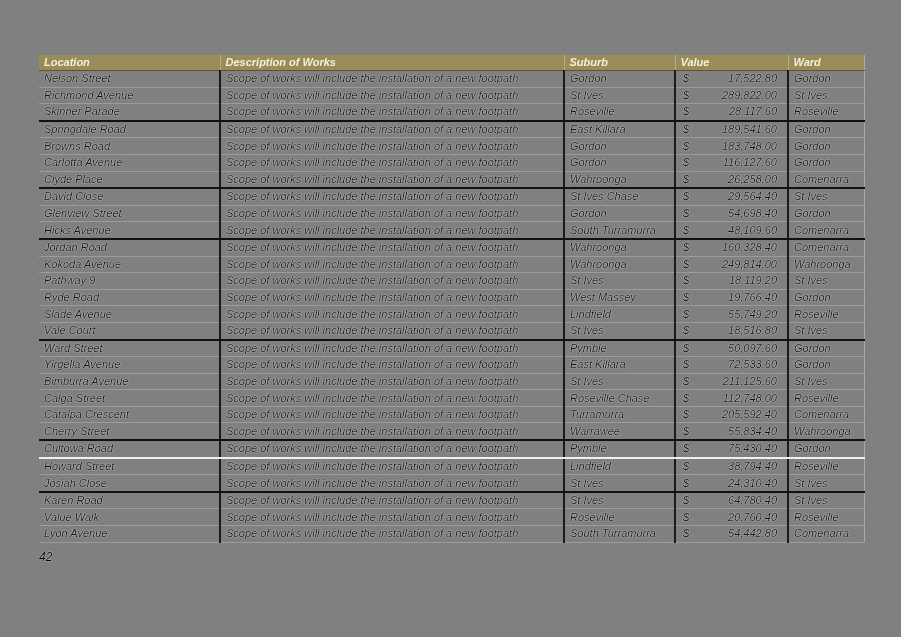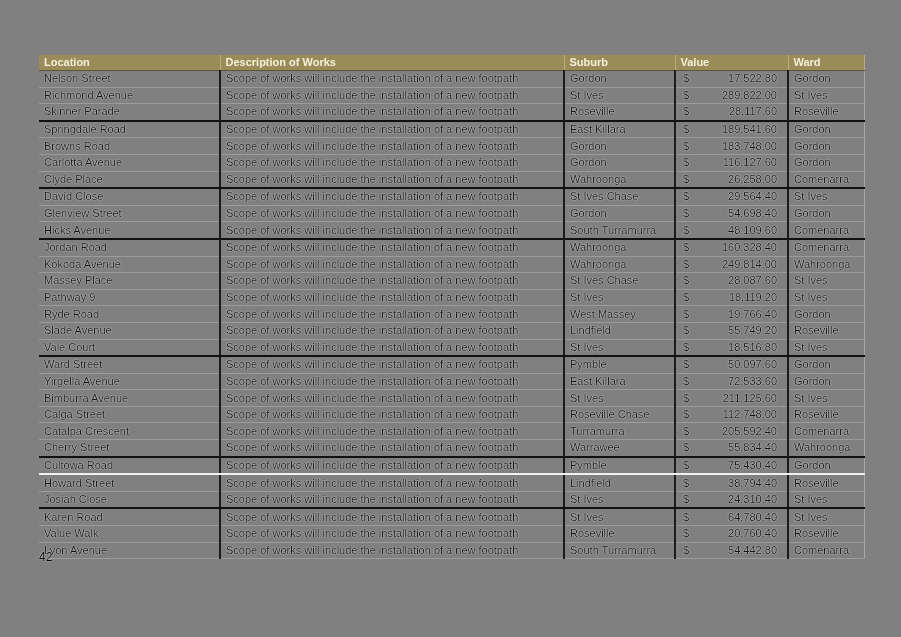--- a/index.html
+++ b/index.html
@@ -9,20 +9,21 @@
       height: 637px;
       background: #808080;
       overflow: hidden;
       font-family: "Liberation Sans", sans-serif;
     }
     .page {
       position: relative;
       width: 901px;
       height: 637px;
       background: #808080;
+      font-style: italic;
     }
     .works-table {
       position: absolute;
       left: 39px;
       top: 55px;
       width: 825px;
       border-collapse: collapse;
       table-layout: fixed;
       font-size: 11px;
       color: #1a1a1a;
@@ -234,32 +235,20 @@
           <td class="col-sub">Wahroonga</td>
           <td class="col-val">
             <div class="val-wrap">
               <span>$</span>
               <span>249,814.00</span>
             </div>
           </td>
           <td class="col-ward">Wahroonga</td>
         </tr>
         <tr>
-          <td class="col-loc">Massey Place</td>
-          <td class="col-desc">Scope of works will include the installation of a new footpath</td>
-          <td class="col-sub">St Ives Chase</td>
-          <td class="col-val">
-            <div class="val-wrap">
-              <span>$</span>
-              <span>28,087.60</span>
-            </div>
-          </td>
-          <td class="col-ward">St Ives</td>
-        </tr>
-        <tr>
           <td class="col-loc">Pathway 9</td>
           <td class="col-desc">Scope of works will include the installation of a new footpath</td>
           <td class="col-sub">St Ives</td>
           <td class="col-val">
             <div class="val-wrap">
               <span>$</span>
               <span>18,119.20</span>
             </div>
           </td>
           <td class="col-ward">St Ives</td>

